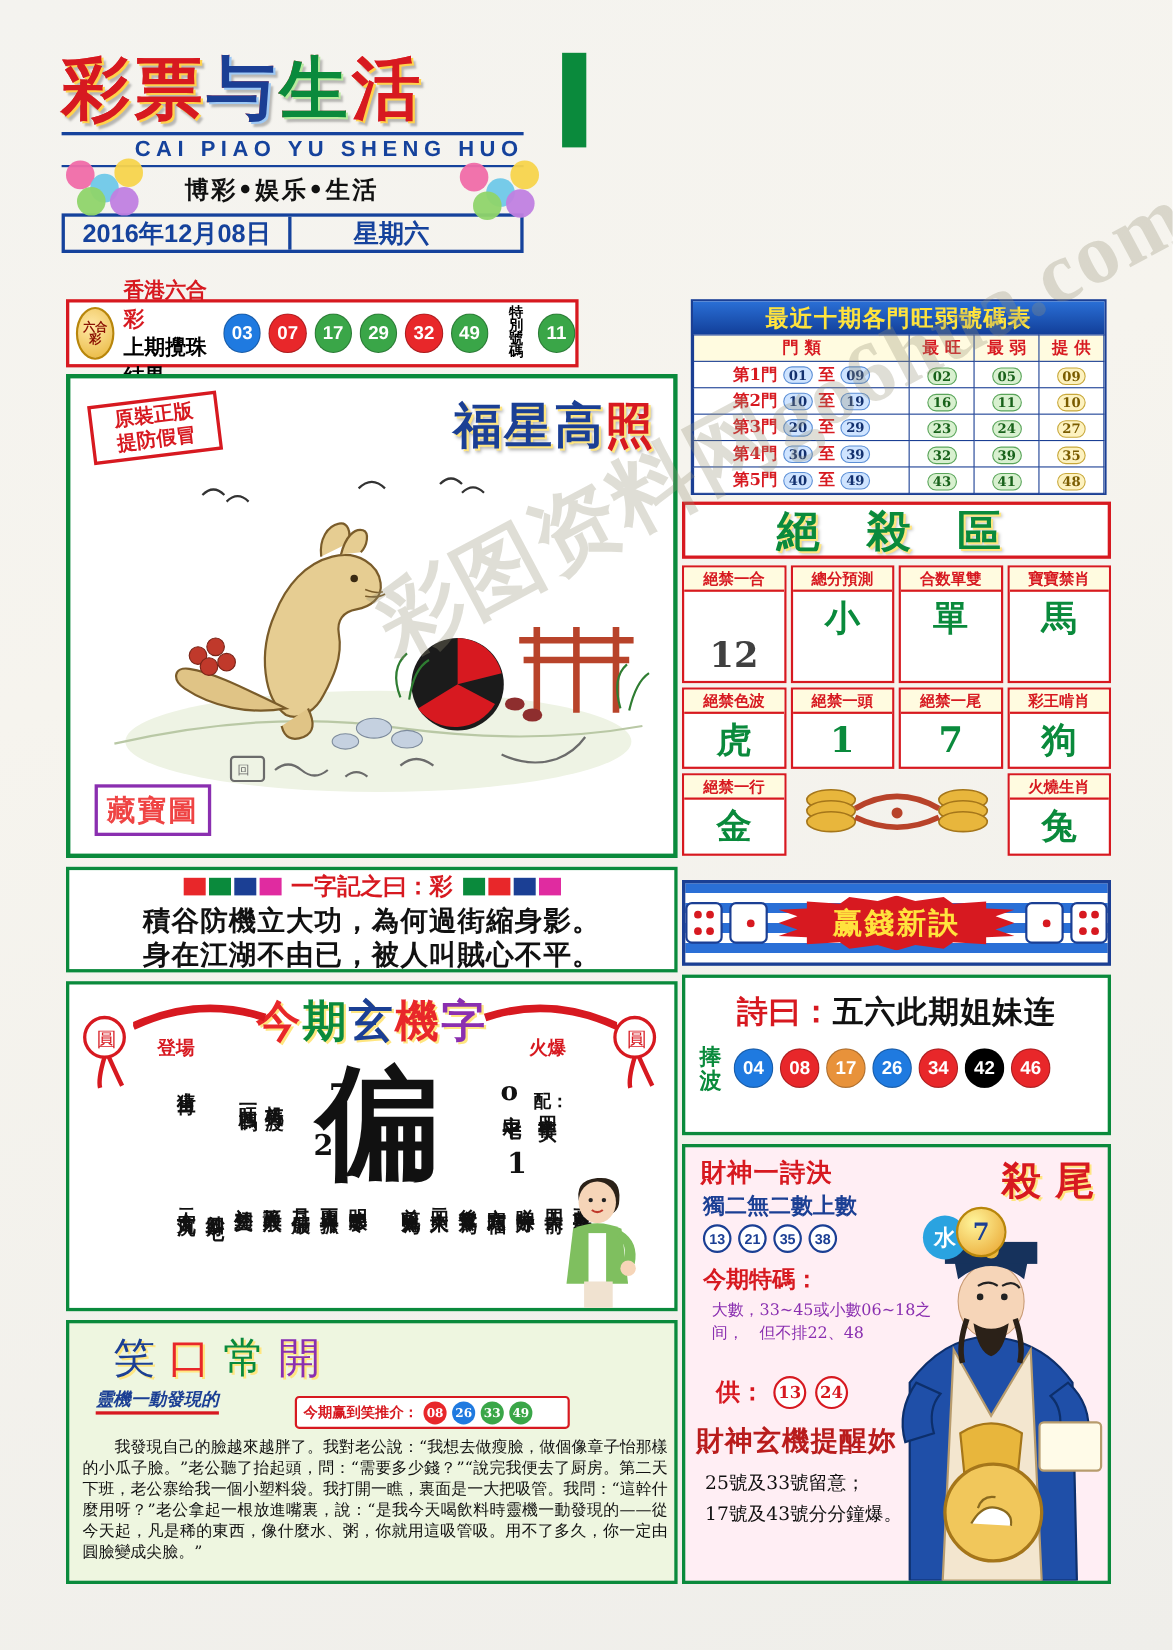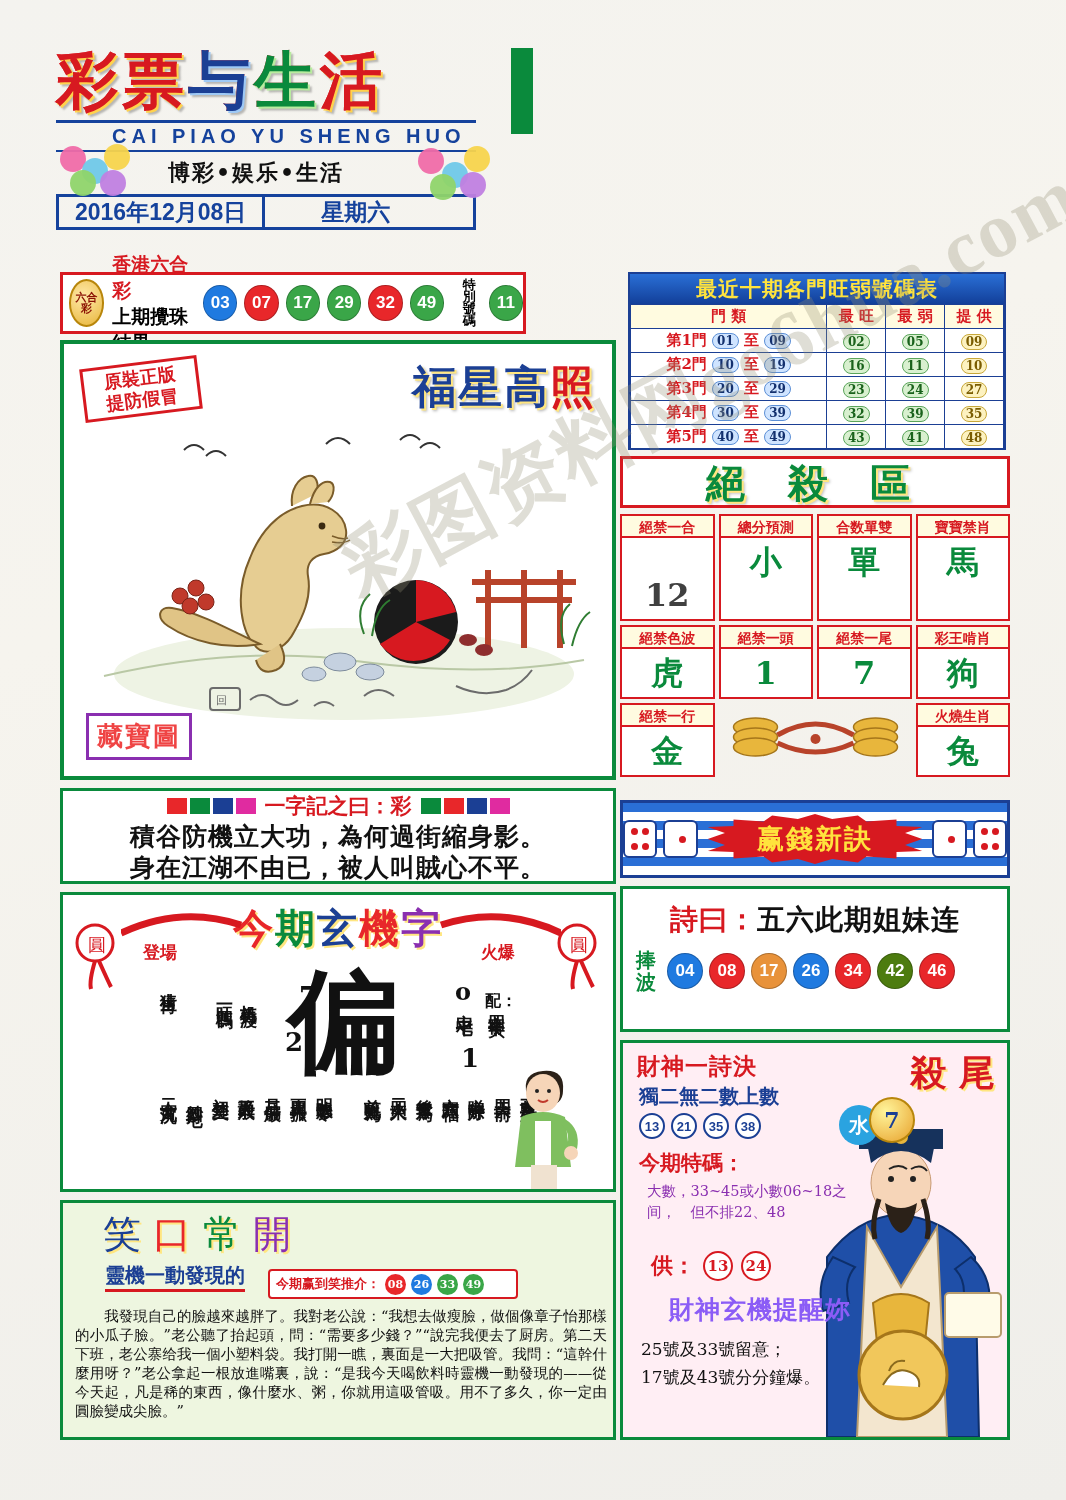--- a/index.html
+++ b/index.html
@@ -54,20 +54,21 @@
     background: #0a8a3c;
   }
   .mast-pinyin {
     margin-top: 4px;
     font-size: 20px; font-weight: bold; letter-spacing: 5px;
     color: #15429c; font-family: "Liberation Sans", sans-serif;
     border-top: 3px solid #15429c;
     border-bottom: 2px solid #15429c;
     padding: 2px 0 2px 56px;
     width: 420px;
+    text-align: right;
   }
   .mast-sub {
     margin-top: 6px; padding-left: 112px;
     font-family: "DejaVu Serif", serif;
     font-size: 22px; font-weight: bold; color: #111;
     letter-spacing: 2px;
   }
   .mast-date {
     margin-top: 6px; width: 420px; height: 36px;
     border: 3px solid #15429c;
@@ -191,23 +192,23 @@
   }
   .joke-title {
     text-align:left; padding:6px 0 0 40px;
     font-family:"DejaVu Serif", serif; font-weight:normal; font-size:38px; letter-spacing:12px;
   }
   .joke-title .c1{color:#1b3f94;text-shadow:2px 2px 0 #ffe680;}
   .joke-title .c2{color:#e8272a;text-shadow:2px 2px 0 #ffe680;}
   .joke-title .c3{color:#0a8a3c;text-shadow:2px 2px 0 #ffe680;}
   .joke-title .c4{color:#8a2fb0;text-shadow:2px 2px 0 #ffe680;}
   .joke-sub {
-    margin-left:42px; margin-top:2px; display:inline-block;
+    margin-left:24px; margin-top:2px; display:inline-block;
     border-bottom:3px solid #d71920; color:#1b3f94;
-    font-family:"DejaVu Serif", serif; font-weight:bold; font-size:20px;
+    font-family:"DejaVu Serif", serif; font-weight:bold; font-size:16px;font-style:italic;
   }
   .joke-pick {
     position:absolute; left:205px; top:66px; width:250px; height:30px;
     border:2px solid #d71920; background:#fff; border-radius:4px;
     display:flex;align-items:center; gap:5px; padding:0 6px;
     font-family:"DejaVu Serif", serif; font-weight:bold; font-size:13px; color:#d71920;
   }
   .mini-ball { width:21px;height:21px;border-radius:50%;color:#fff;font-size:11px;
     display:flex;align-items:center;justify-content:center;font-weight:bold;}
   .joke-text {
@@ -314,21 +315,21 @@
   .cs-body { position:absolute; left:24px; top:138px; width:210px;
     font-family:"DejaVu Serif", serif; font-size:14.5px; line-height:21px; color:#8a2fb0; }
   .cs-gong { position:absolute; left:28px; top:208px; display:flex; align-items:center; gap:8px;
     font-family:"DejaVu Serif", serif; font-weight:bold; font-size:22px; color:#d71920;}
   .cs-circ2 {
     width:30px;height:30px;border-radius:50%;border:2px solid #d71920;
     display:flex;align-items:center;justify-content:center;
     font-size:15px;font-weight:bold;color:#d71920;background:#fff;
   }
   .cs-t4 { position:absolute; left:10px; top:250px; font-family:"DejaVu Serif", serif;
-    font-weight:bold; font-size:25px; color:#8b5cf6; letter-spacing:1px;margin-left:36px;}
+    font-weight:bold; font-size:25px; color:#b91c1c; letter-spacing:1px;}
   .cs-foot { position:absolute; left:18px; top:292px; width:260px;
     font-family:"DejaVu Serif", serif; font-size:17px; line-height:28px; color:#111; }
   .sha-wei { position:absolute; right:12px; top:6px; font-family:"DejaVu Serif", serif;
     font-weight:bold; font-size:36px; color:#d71920; text-shadow:2px 2px 0 #ffe680;}
   .wood-ball {
     position:absolute; right:92px; top:54px; width:46px;height:46px;border-radius:50%;
     background:radial-gradient(circle at 35% 30%, #fff59b, #e8a12c);
     border:2px solid #b8860b; display:flex;align-items:center;justify-content:center;
     font-family:"DejaVu Serif", serif; font-weight:bold; font-size:22px; color:#1b3f94;
   }
@@ -745,21 +746,21 @@
         </div>
       <div class="ball" style="background:#e8923a">
           <span>17</span>
         </div>
       <div class="ball" style="background:#1f7ae0">
           <span>26</span>
         </div>
       <div class="ball" style="background:#e8272a">
           <span>34</span>
         </div>
-      <div class="ball" style="background:#4d7c0f">
+      <div class="ball" style="background:#000000">
           <span>42</span>
         </div>
       <div class="ball" style="background:#e8272a">
           <span>46</span>
         </div>
     </div>
   </div>
 
   <div class="caishen">
     <svg style="position:absolute;right:0;bottom:0;width:210px;height:330px" viewBox="0 0 210 330">

